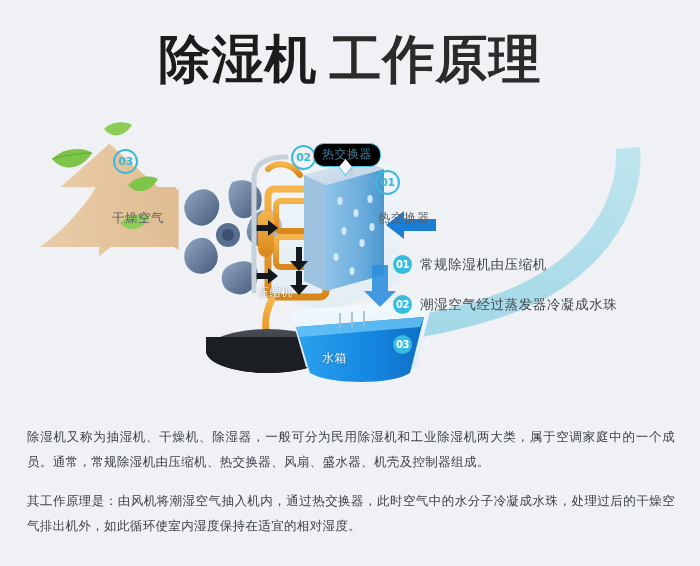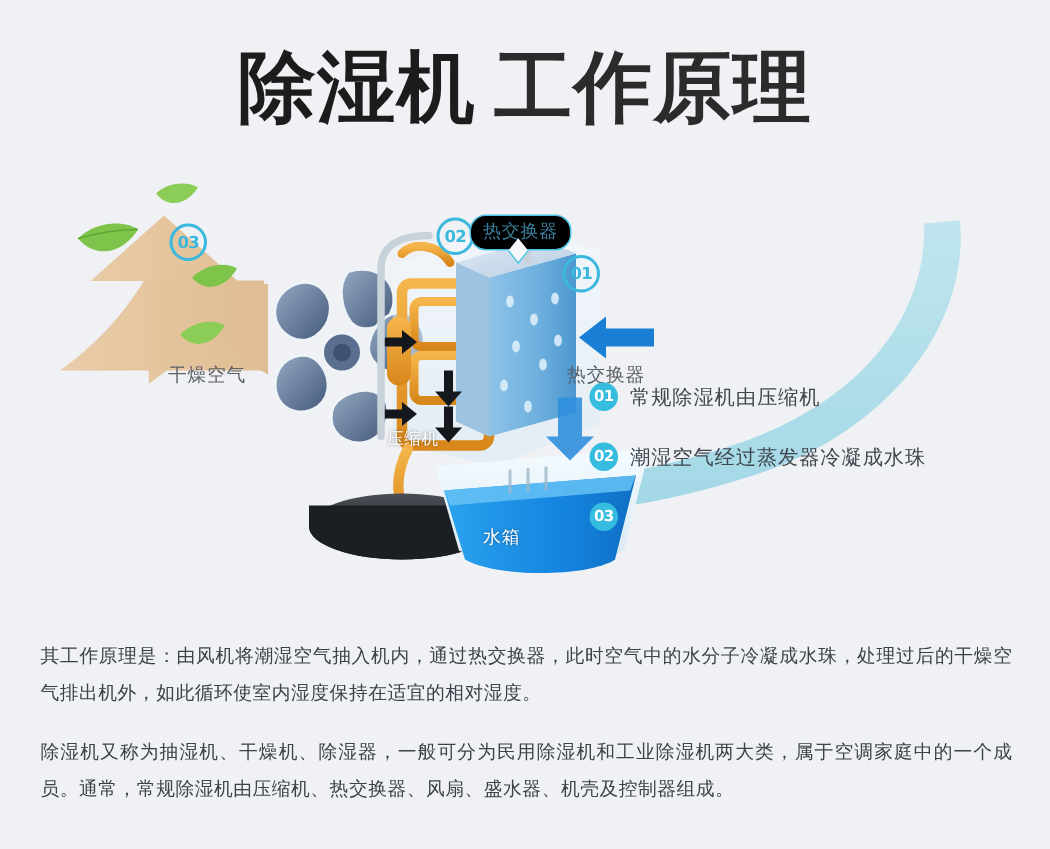--- a/index.html
+++ b/index.html
@@ -75,21 +75,20 @@
   .ill-badge.b03 { left: 113px; top: 34px; }
   .ill-badge.b02 { left: 291px; top: 30px; }
   .ill-badge.b01 { left: 375px; top: 55px; }
 
   .ill-text {
     position: absolute;
     color: #4a4f55;
     font-size: 12.5px;
     letter-spacing: 0.5px;
     white-space: nowrap;
-    margin-top: 32px;
   }
   .ill-text.dry  { left: 112px; top: 95px; color: #5a5f66; }
   .ill-text.wet  { left: 378px; top: 95px; color: #5a5f66; }
 
   .bubble {
     position: absolute;
     left: 313px;
     top: 28px;
     padding: 2px 8px 3px 8px;
     border: 1.6px solid #4cc3e3;
@@ -345,17 +344,17 @@
     <div class="step">
       <div class="step-badge">02</div>
       <div class="step-text">潮湿空气经过蒸发器冷凝成水珠</div>
     </div>
     <div class="step">
       <div class="step-badge">03</div>
     </div>
   </div>
 
   <div class="body-copy">
+    <p class="para">除湿机又称为抽湿机、干燥机、除湿器，一般可分为民用除湿机和工业除湿机两大类，属于空调家庭中的一个成员。通常，常规除湿机由压缩机、热交换器、风扇、盛水器、机壳及控制器组成。</p>
     <p class="para">其工作原理是：由风机将潮湿空气抽入机内，通过热交换器，此时空气中的水分子冷凝成水珠，处理过后的干燥空气排出机外，如此循环使室内湿度保持在适宜的相对湿度。</p>
-    <p class="para">除湿机又称为抽湿机、干燥机、除湿器，一般可分为民用除湿机和工业除湿机两大类，属于空调家庭中的一个成员。通常，常规除湿机由压缩机、热交换器、风扇、盛水器、机壳及控制器组成。</p>
   </div>
 
 </div>
 
 </body></html>

